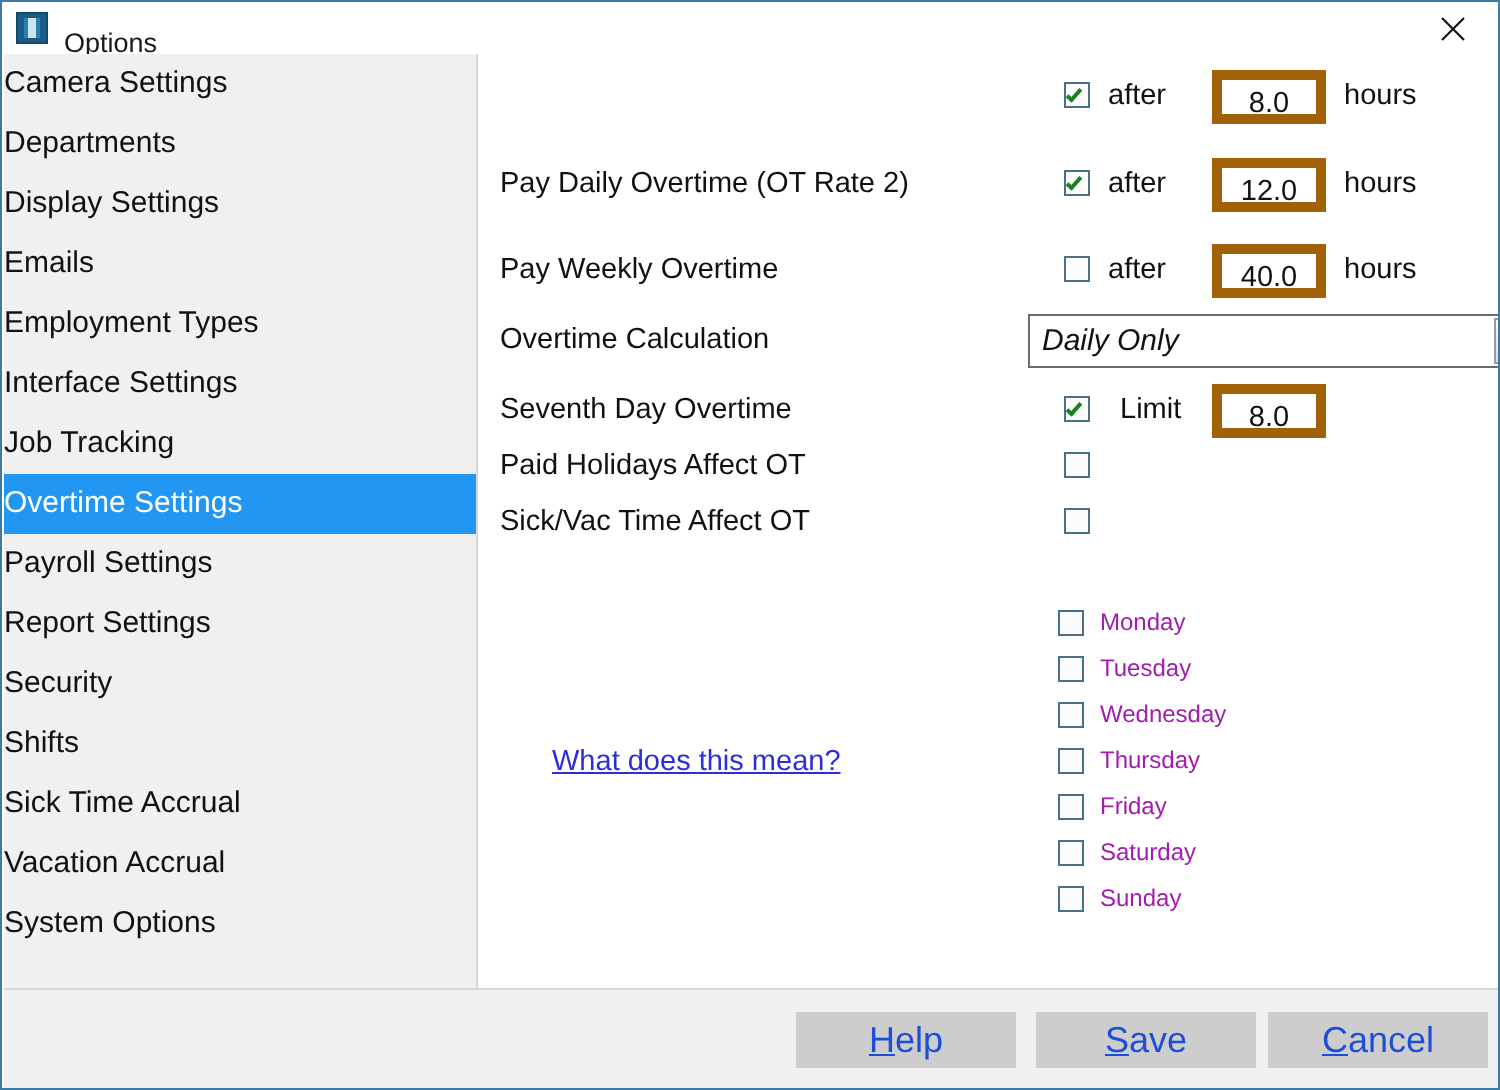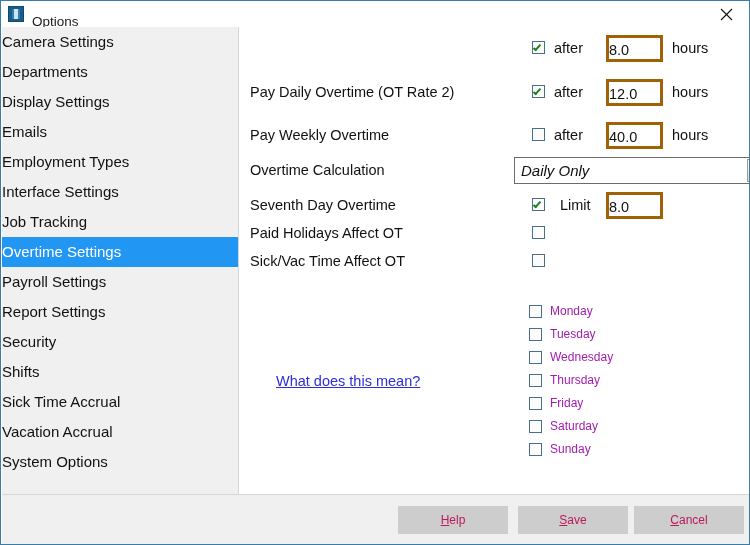--- a/index.html
+++ b/index.html
@@ -141,25 +141,26 @@
     font-size: 14.5px;
     color: #111111;
     line-height: 24px;
     white-space: nowrap;
   }
 
   .numbox {
     position: absolute;
     width: 57px; height: 27px;
     box-sizing: border-box;
-    border: 3px solid #a16207;
+    border: 5px solid #a16207;
     background: #ffffff;
     font-family: "Liberation Sans", sans-serif;
     font-size: 14.5px;
     color: #111111;
+    text-align: center;
     line-height: 25px;
     cursor: text;
   }
 
   #combo-wrap {
     position: absolute;
     left: 274px;
     width: 256px;
     height: 27px;
     box-sizing: border-box;
@@ -236,22 +237,22 @@
     box-sizing: border-box;
   }
   .dlg-btn {
     position: absolute;
     top: 11px;
     width: 110px; height: 28px;
     background: #cdcdcd;
     border: 1px solid #cdcdcd;
     box-sizing: border-box;
     font-family: "Liberation Sans", sans-serif;
-    font-size: 12px;
-    color: #be185d;
+    font-size: 18px;
+    color: #1d4ed8;
     text-align: center;
     line-height: 26px;
     cursor: pointer;
   }
   .dlg-btn u { text-decoration: underline; }
   #btn-help   { left: 396px; }
   #btn-save   { left: 516px; }
   #btn-cancel { left: 632px; }
 </style>
 </head>

